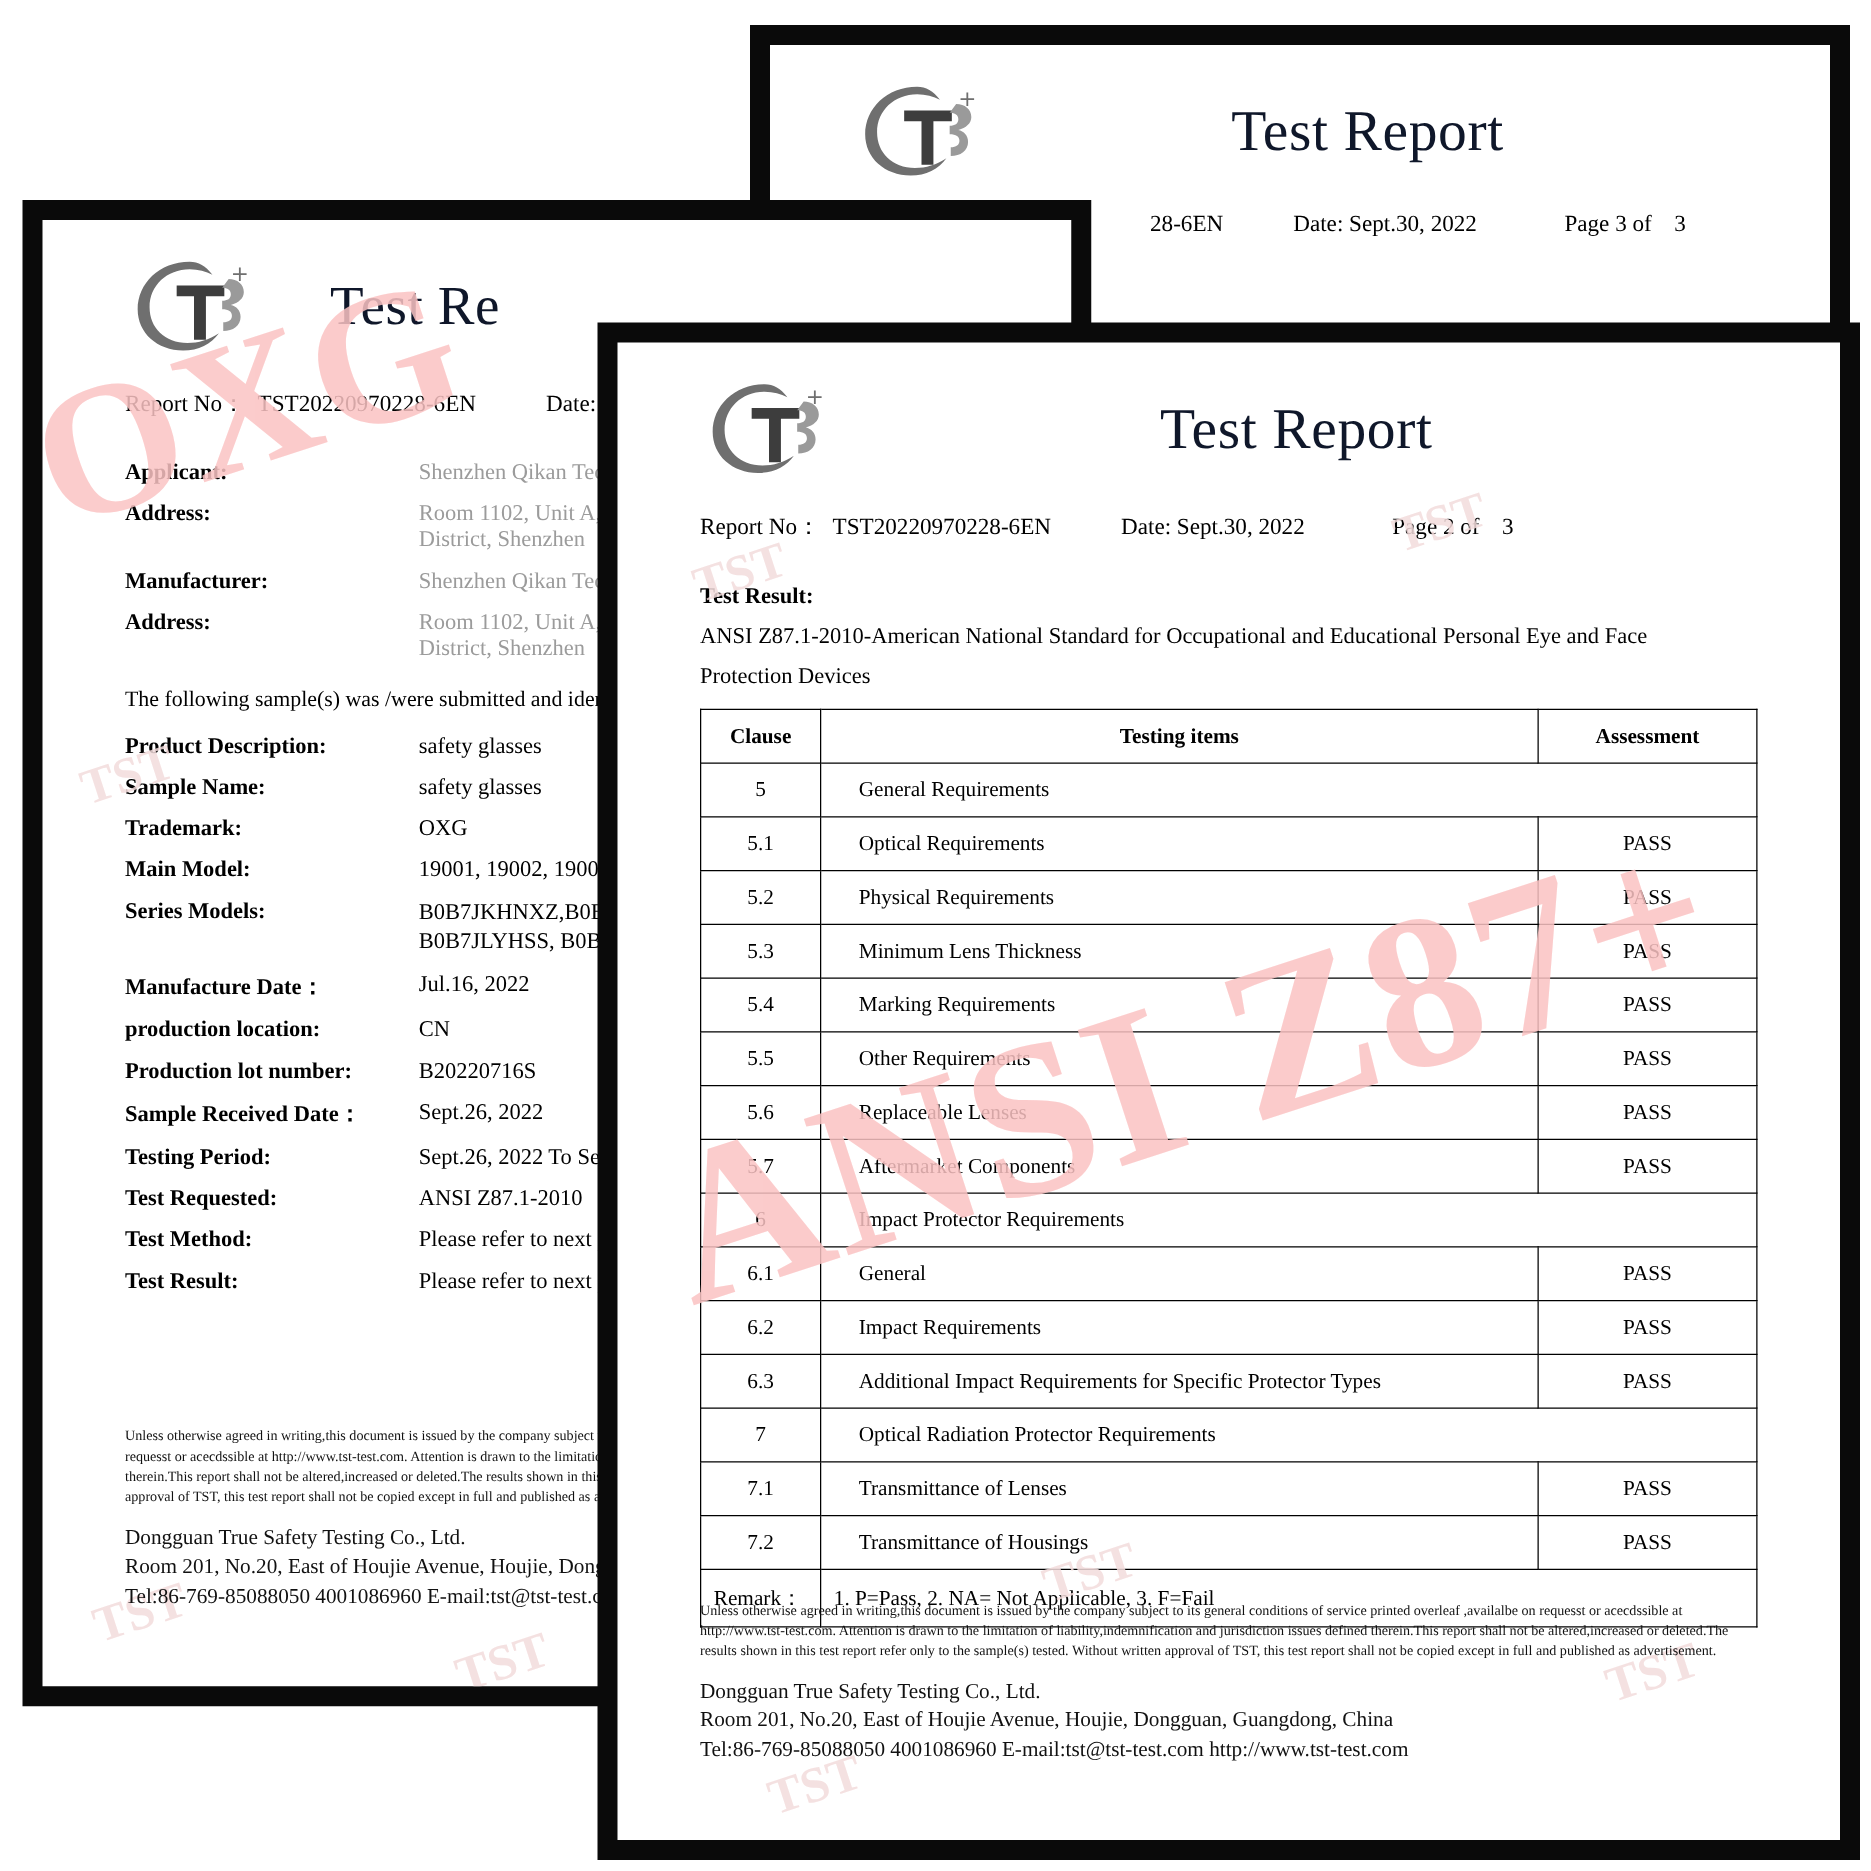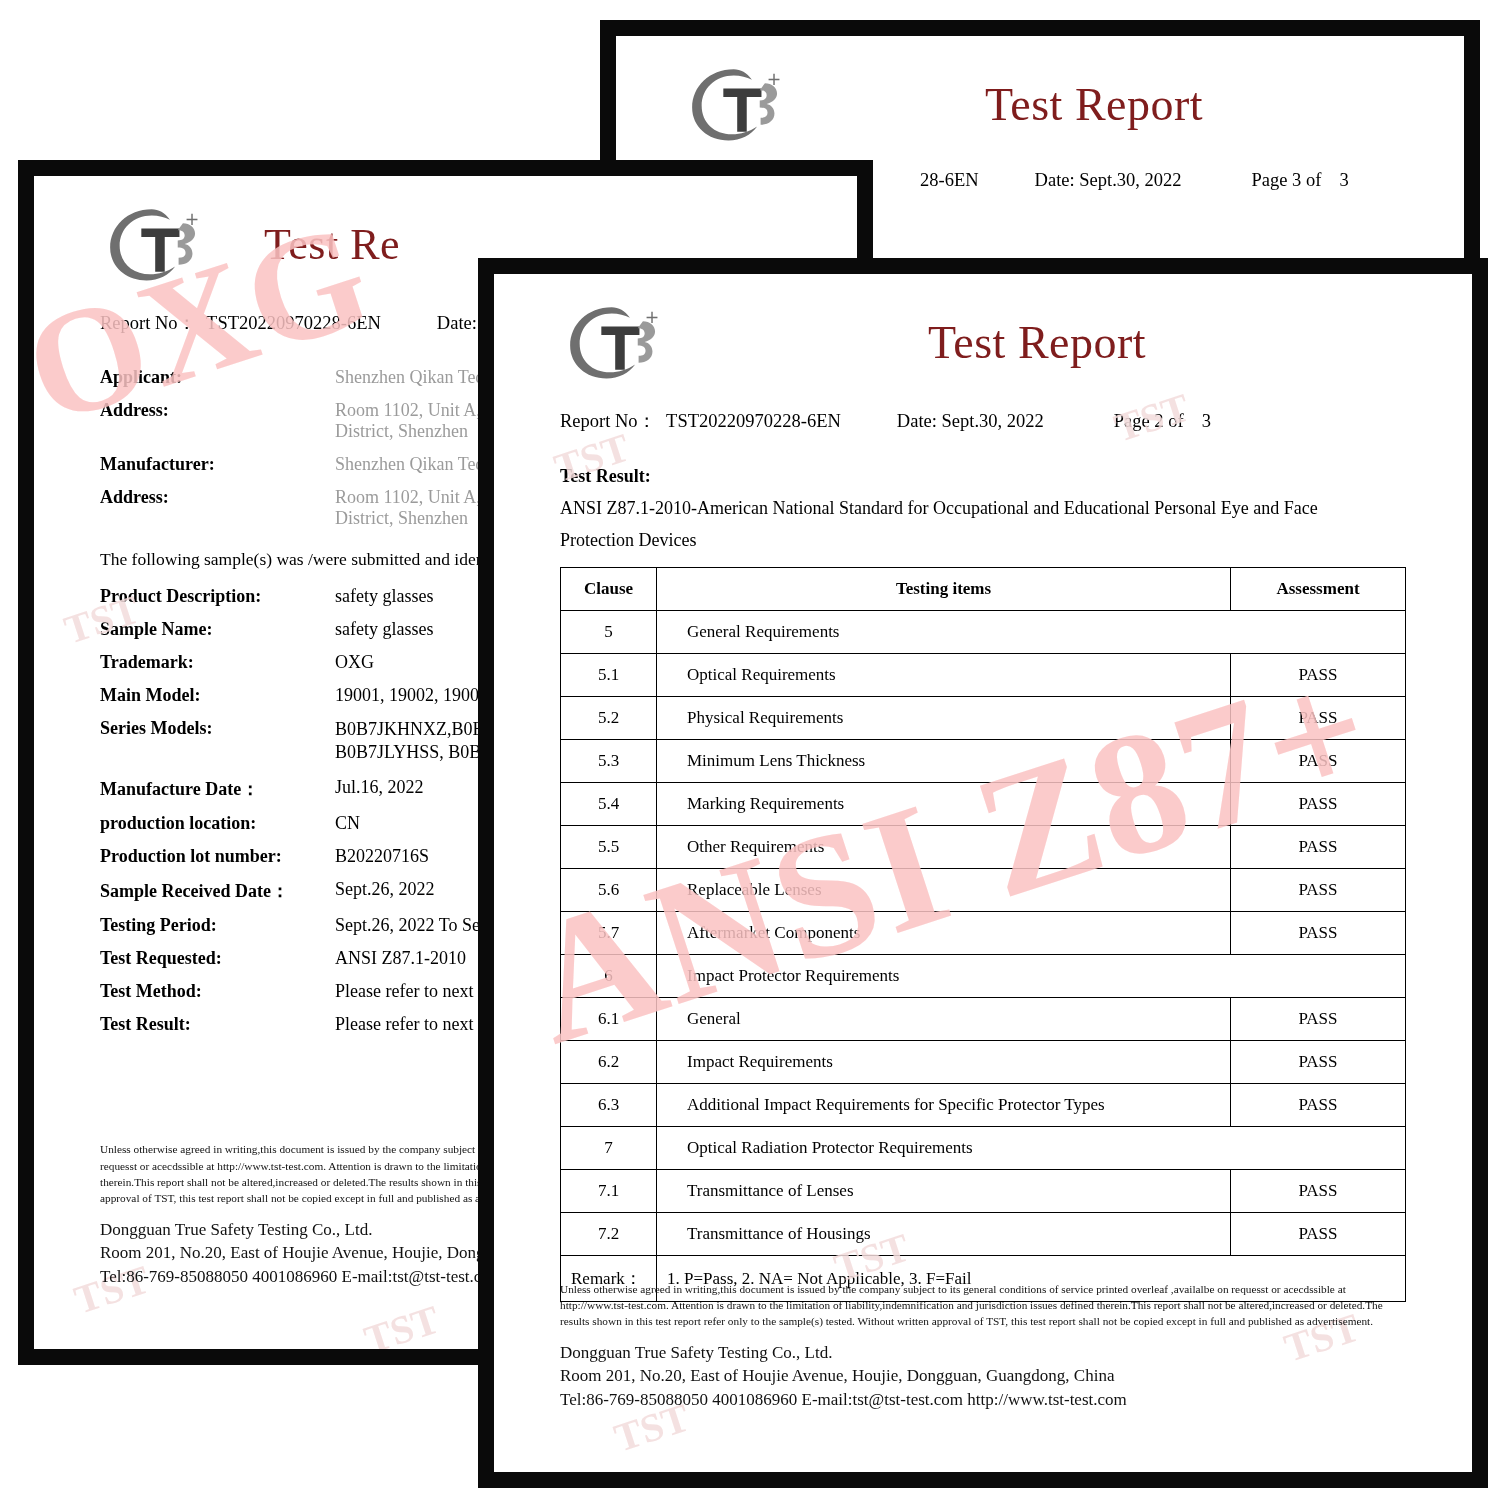--- a/index.html
+++ b/index.html
@@ -71,21 +71,21 @@
     margin-left: 64px;
     flex: 0 0 auto;
   }
   .logo svg { width: 100%; height: 100%; display:block; }
   .doc-title {
     flex: 1;
     text-align: center;
     font-size: 46px;
     font-family: "Liberation Serif", serif;
     letter-spacing: .5px;
-    color: #7f1d1d;
+    color: #0f172a;
     padding-right: 60px;
   }
 
   .meta-row {
     display: flex;
     align-items: baseline;
     font-size: 18.5px;
     margin-top: 24px;
     padding: 0 66px;
     color: #000;

